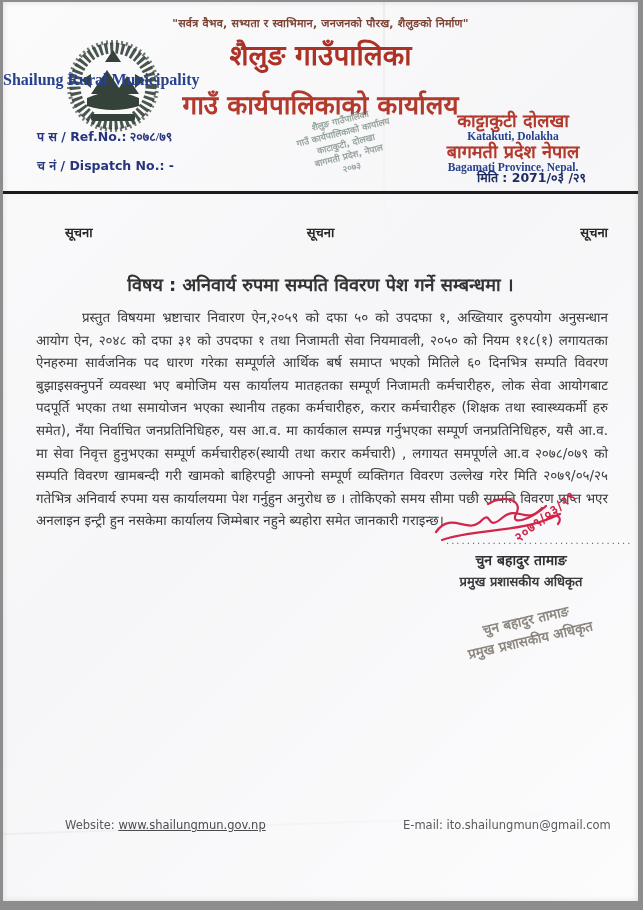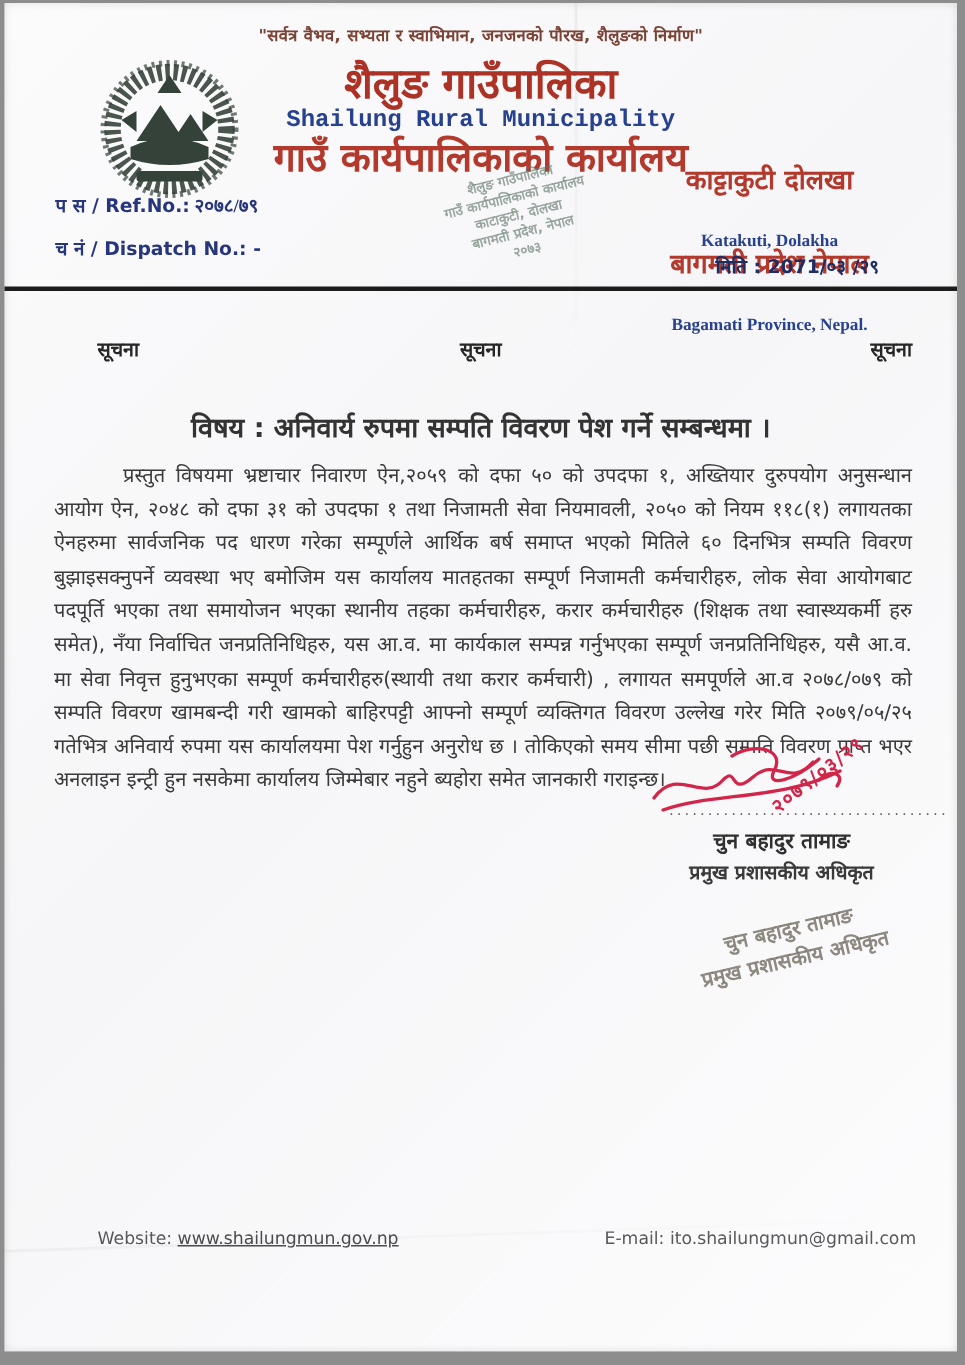--- a/index.html
+++ b/index.html
@@ -17,22 +17,22 @@
   .c1{left:0;top:820px;width:640px;height:2px;transform:rotate(-2deg);}
   .c2{left:380px;top:0;width:2px;height:240px;background:linear-gradient(180deg,rgba(0,0,0,.05),rgba(255,255,255,0));}
 
   .motto{position:absolute;top:13px;left:0;width:100%;text-align:center;
     font-size:11px;font-weight:bold;color:#7b4336;letter-spacing:.2px;}
 
   .emblem{position:absolute;left:58px;top:34px;width:104px;height:106px;}
 
   .title-np1{position:absolute;top:33px;left:0;width:100%;text-align:center;
     font-size:28px;font-weight:bold;color:#ad3226;}
-  .title-en1{position:absolute;top:69px;left:0;width:100%;text-align:center;
-    font-family:Liberation Mono, monospace;
+  .title-en1{position:absolute;top:69px;left:0;width:100%;
+    font-family:Liberation Serif, serif;
     font-size:16px;font-weight:bold;color:#27418f;}
   .title-np2{position:absolute;top:84px;left:0;width:100%;text-align:center;
     font-size:26px;font-weight:bold;color:#b2392c;}
   .title-en2{position:absolute;top:116px;left:0;width:100%;text-align:center;
     font-family:"Liberation Serif","DejaVu Serif",serif;
     font-size:15px;font-weight:bold;color:#27418f;}
 
   .hdr-stamp{
     position:absolute;left:278px;top:112px;width:130px;
     transform:rotate(-14deg);text-align:center;
@@ -40,21 +40,21 @@
     pointer-events:none;
   }
 
   .refblock{position:absolute;left:34px;top:126px;color:#27357c;font-size:12.5px;}
   .refblock .line{margin-bottom:12px;font-family:"Liberation Serif","DejaVu Serif",serif;font-weight:bold;}
   .refblock .np{font-family:"DejaVu Sans",sans-serif;text-align:center;}
 
   .addrblock{position:absolute;right:30px;top:110px;text-align:center;width:190px;}
   .addr-np{font-size:18px;font-weight:bold;color:#b2392c;line-height:17px;}
   .addr-en{font-family:"Liberation Serif","DejaVu Serif",serif;
-    font-size:11.5px;font-weight:bold;color:#27418f;line-height:14px;margin-top:25px;}
+    font-size:11.5px;font-weight:bold;color:#27418f;line-height:14px;}
   .dateline{position:absolute;right:52px;top:167px;font-size:12.5px;color:#1d2c63;font-weight:bold;}
 
   .rule{position:absolute;left:0;right:0;top:189px;height:3px;background:#1c1c1c;}
 
   .notice{position:absolute;top:221px;font-size:13px;color:#262626;font-weight:bold;}
   .notice.l{left:62px;} .notice.c{left:0;width:100%;text-align:center;} .notice.r{right:30px;}
 
   .subject{position:absolute;top:270px;left:0;width:100%;text-align:center;
     font-size:18px;color:#333;font-weight:bold;}
 

